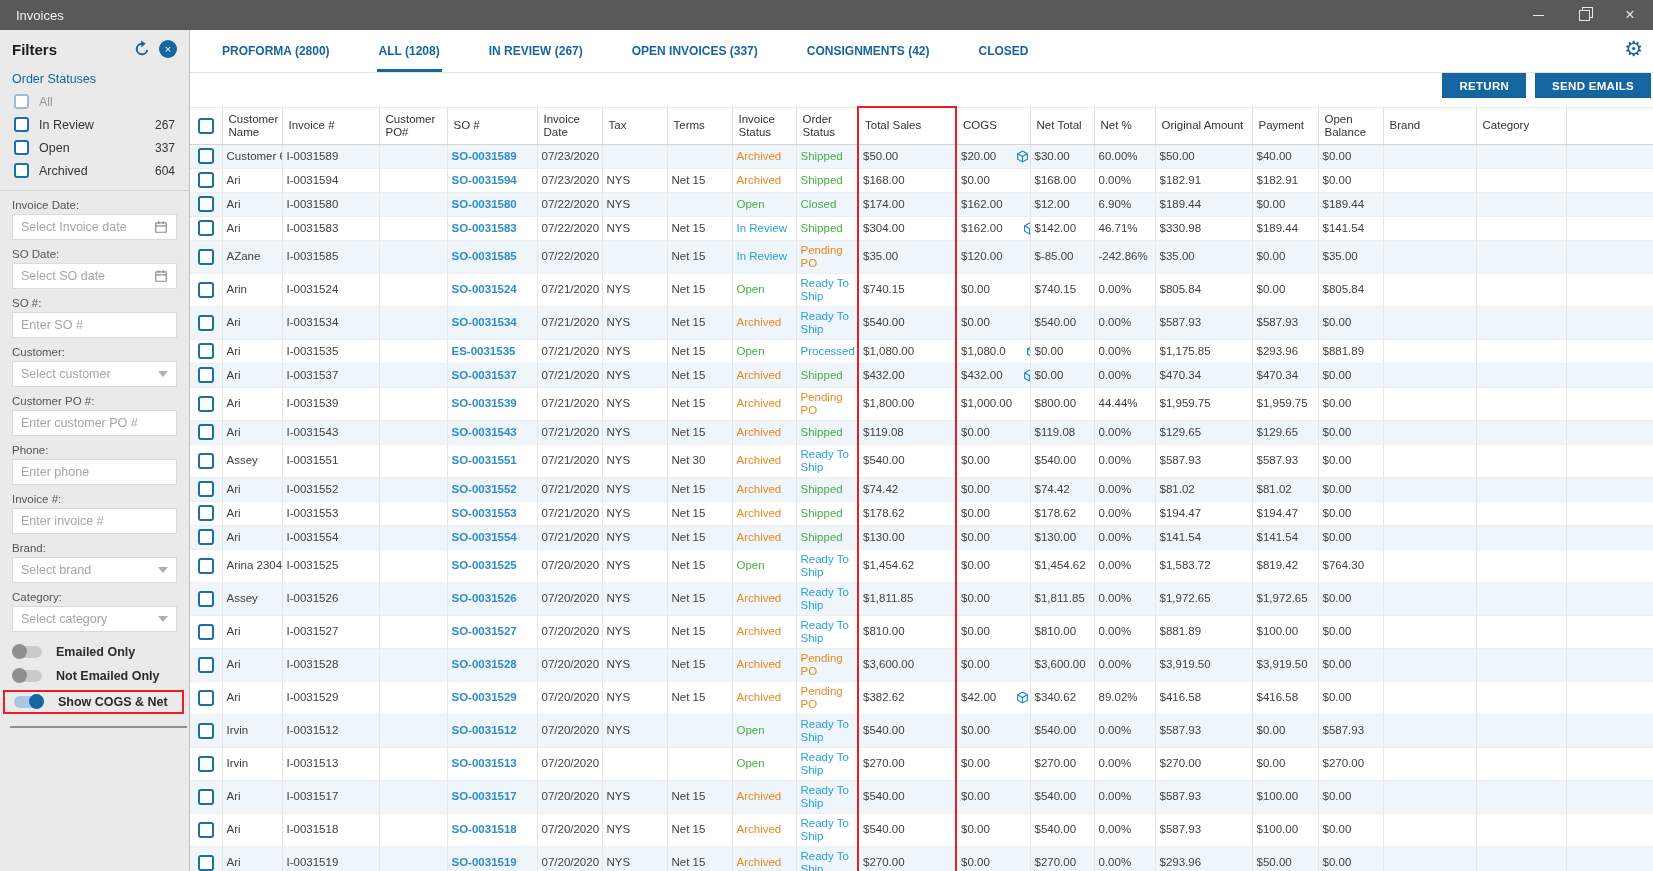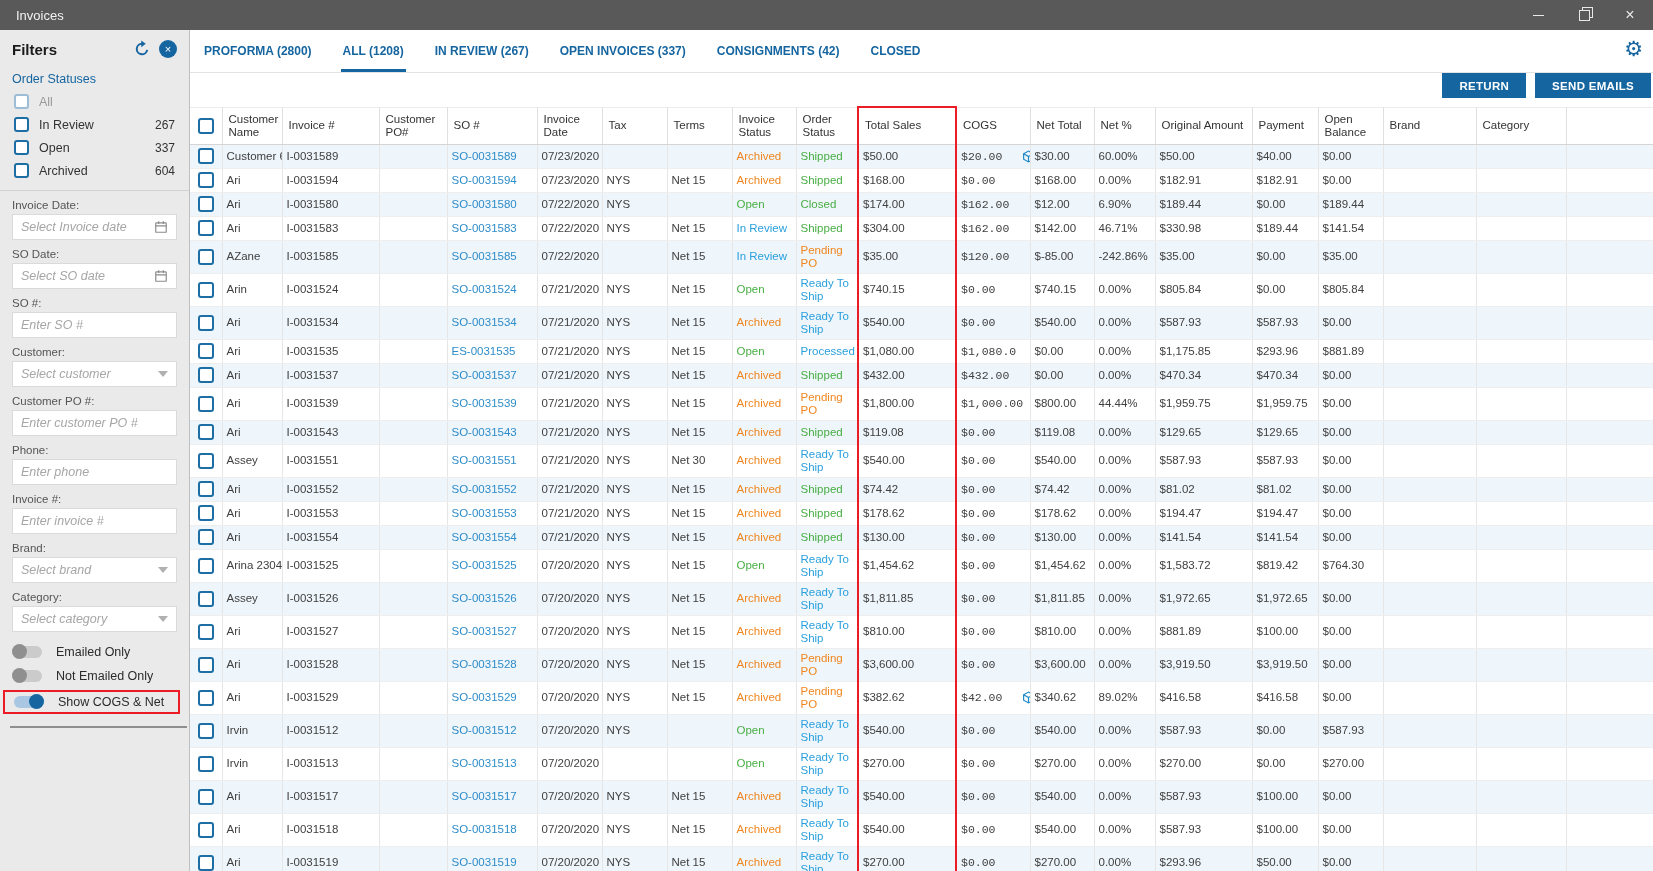--- a/index.html
+++ b/index.html
@@ -31,63 +31,63 @@
   .status-row{display:flex;align-items:center;padding:4px 14px;gap:10px;text-align:center;}
   .checkbox{width:15px;height:15px;border:2px solid #1c6ea4;border-radius:3px;background:#fff;display:inline-block;box-sizing:border-box;flex:0 0 auto;}
   .cb-disabled{border-color:#9cbdd8;}
   .status-label{font-size:12.5px;}
   .status-row.disabled .status-label{color:#9a9a9a;}
   .status-count{margin-left:auto;color:#333;}
   .divider{height:1px;background:#d2d2d2;margin:8px 0 0 0;}
   .field-group{padding:0 12px;}
   .field-label{display:block;color:#555;font-size:11.5px;margin:8px 0 3px 0;}
   .field-box{height:26px;background:#fff;border:1px solid #dadada;display:flex;align-items:center;padding:0 8px;box-sizing:border-box;}
-  .placeholder{color:#a6a6a6;font-size:12.5px;flex:1;white-space:nowrap;overflow:hidden;font-style:italic;}
+  .placeholder{color:#a6a6a6;font-size:12.5px;flex:1;white-space:nowrap;overflow:hidden;}
   .caret{width:0;height:0;border-left:5px solid transparent;border-right:5px solid transparent;border-top:6px solid #b0b0b0;margin-left:auto;}
   .field-icon{margin-left:auto;display:flex;}
-  .toggles{margin-top:8px;}
+  .toggles{margin-top:8px;font-weight:bold;}
   .toggle-row{display:flex;align-items:center;gap:14px;padding:5px 12px;}
   .switch{width:30px;height:12px;border-radius:6px;background:#cbcbcb;position:relative;display:inline-block;flex:0 0 auto;}
   .switch .knob{position:absolute;top:-2px;left:0;width:15px;height:15px;border-radius:50%;background:#8f8f8f;}
   .switch.on{background:#a9c7e2;}
   .switch.on .knob{left:auto;right:0;background:#1565a0;}
   .toggle-label{font-size:12.5px;color:#2b2b2b;}
   .toggle-highlight{border:2px solid #ec1c24;width:max-content;padding:0 8px 0 0;margin:2px 0 0 3px;}
   .toggle-highlight .toggle-row{padding:3px 6px 3px 9px;}
   .divider-dark{height:2px;background:#8f8f8f;margin:12px 2px 0 10px;}
 
   
   .tabbar{height:42px;flex:0 0 42px;display:flex;align-items:stretch;padding-left:12px;border-bottom:1px solid #e3e3e3;position:relative;}
   .tabs{display:flex;gap:27px;}
-  .tab{font-weight:bold;font-size:12px;color:#1565a0;display:flex;align-items:center;position:relative;padding:0 2px;white-space:nowrap;cursor:pointer;}
+  .tab{font-weight:bold;font-size:12px;color:#1565a0;display:flex;align-items:center;position:relative;padding:0 2px;white-space:nowrap;cursor:pointer;margin-left:18px;}
   .tab.active:after{content:'';position:absolute;left:0;right:0;bottom:0;height:3px;background:#1565a0;}
   .gear{position:absolute;right:10px;top:8px;color:#1565a0;font-size:21px;line-height:21px;cursor:pointer;}
 
   
   .actionbar{height:33px;flex:0 0 33px;display:flex;justify-content:flex-end;align-items:flex-start;gap:9px;padding-right:2px;}
   .btn{background:#1565a0;color:#fff;font-weight:bold;font-size:11.5px;letter-spacing:.3px;height:25px;padding:0 17px;border:none;font-family:inherit;cursor:pointer;}
 
   
   .table-wrap{flex:1;overflow:hidden;position:relative;}
   table{border-collapse:collapse;table-layout:fixed;width:1463px;font-size:11.5px;}
   th{font-weight:normal;color:#333;text-align:left;padding:2px 6px;border-right:1px solid #e0e0e0;border-bottom:1px solid #d5d5d5;border-top:1px solid #ececec;height:30px;line-height:13px;vertical-align:middle;background:#fff;overflow:hidden;}
   td{padding:3px 4px;border-right:1px solid #e6e6e6;border-bottom:1px solid #eeeeee;vertical-align:middle;line-height:13px;color:#404040;overflow:hidden;white-space:nowrap;}
   td.wrap{white-space:normal;}
   tbody tr{height:24px;}
   tbody tr:nth-child(odd){background:#eef5fb;}
   td.cb,th.cb{text-align:center;padding:3px 0;}
   .row-checkbox{width:16px;height:16px;border:2px solid #1c6ea4;border-radius:3px;background:#fff;display:inline-block;box-sizing:border-box;vertical-align:middle;}
-  .link{color:#2e8cc9;cursor:pointer;}
+  .link{color:#2e8cc9;cursor:pointer;font-weight:bold;}
   .st-orange{color:#f0861f;}
   .st-green{color:#48ae43;}
   .st-blue{color:#2aa0dd;}
   th.hl{border-left:2px solid #ec1c24;border-right:2px solid #ec1c24;border-top:2px solid #ec1c24;}
   td.hl{border-left:2px solid #ec1c24;border-right:2px solid #ec1c24;}
   tbody tr:last-child td.hl{border-bottom:2px solid #ec1c24;}
-  .cogs-cell{display:flex;align-items:center;gap:20px;font-family:Liberation Mono, monospace;}
+  .cogs-cell{display:flex;align-items:center;gap:20px;}
   .cogs-cell .pkg{flex:0 0 auto;display:flex;}
 </style>
 </head>
 <body>
 
 <div class="window">
   <div class="titlebar">
     <span class="title">Invoices</span>
     <div class="win-controls">
       <span class="win-btn">

